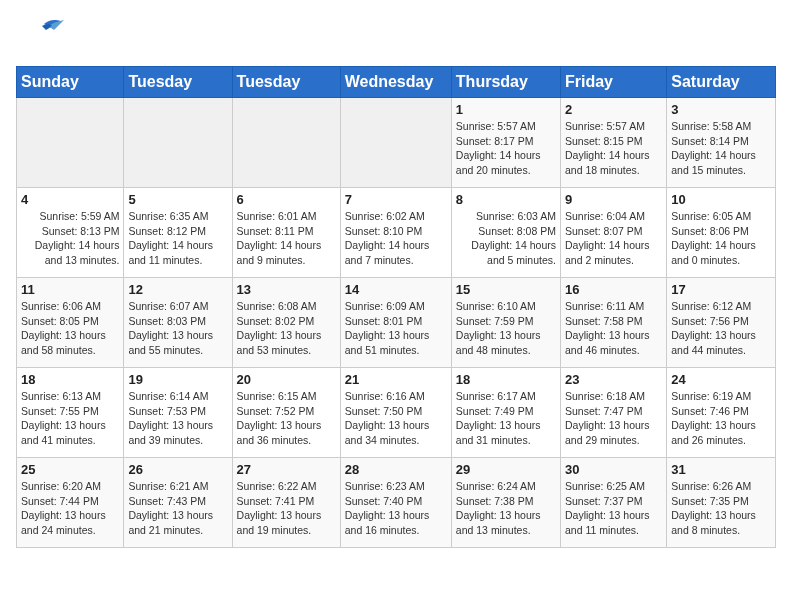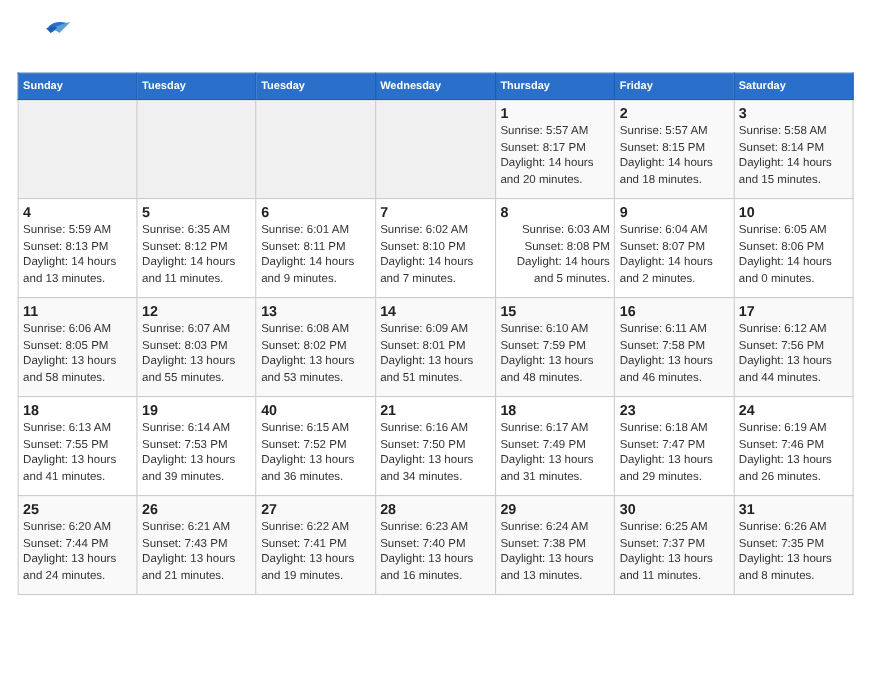--- a/index.html
+++ b/index.html
@@ -33,21 +33,21 @@
     .calendar {
       width: 100%;
       border-collapse: collapse;
       font-size: 11px;
     }
     .calendar thead th {
       background: #2a6fc9;
       color: #fff;
       padding: 6px 4px;
       text-align: left;
-      font-size: 10px;
+      font-size: 16px;
       border: 1px solid #1a5fb4;
     }
     .calendar tbody td {
       border: 1px solid #ccc;
       vertical-align: top;
       padding: 4px;
       width: 113px;
       height: 90px;
       background: #fff;
     }
@@ -138,21 +138,21 @@
           <div class="day-number">3</div>
           <div class="day-info" style="white-space: pre-line;">Sunrise: 5:58 AM
 Sunset: 8:14 PM
 Daylight: 14 hours
 and 15 minutes.</div>
         </td>
       </tr>
       <tr>
         <td>
           <div class="day-number">4</div>
-          <div class="day-info" style="white-space: pre-line;">Sunrise: 5:59 AM
+          <div class="day-info" style="white-space: pre-line; text-align: right;">Sunrise: 5:59 AM
 Sunset: 8:13 PM
 Daylight: 14 hours
 and 13 minutes.</div>
         </td>
         <td>
           <div class="day-number">5</div>
           <div class="day-info" style="white-space: pre-line;">Sunrise: 6:35 AM
 Sunset: 8:12 PM
 Daylight: 14 hours
 and 11 minutes.</div>
@@ -253,21 +253,21 @@
 and 41 minutes.</div>
         </td>
         <td>
           <div class="day-number">19</div>
           <div class="day-info" style="white-space: pre-line;">Sunrise: 6:14 AM
 Sunset: 7:53 PM
 Daylight: 13 hours
 and 39 minutes.</div>
         </td>
         <td>
-          <div class="day-number">40</div>
+          <div class="day-number">20</div>
           <div class="day-info" style="white-space: pre-line;">Sunrise: 6:15 AM
 Sunset: 7:52 PM
 Daylight: 13 hours
 and 36 minutes.</div>
         </td>
         <td>
           <div class="day-number">21</div>
           <div class="day-info" style="white-space: pre-line;">Sunrise: 6:16 AM
 Sunset: 7:50 PM
 Daylight: 13 hours

